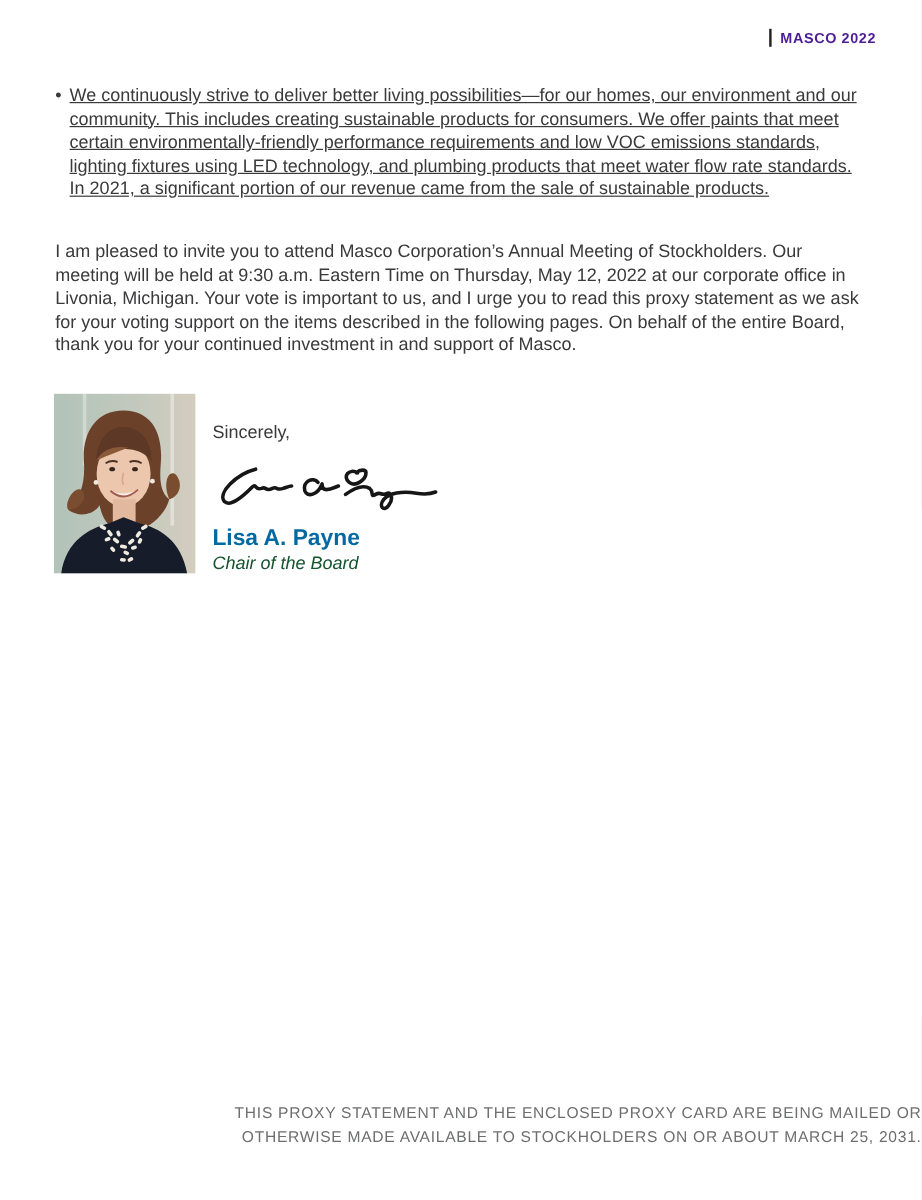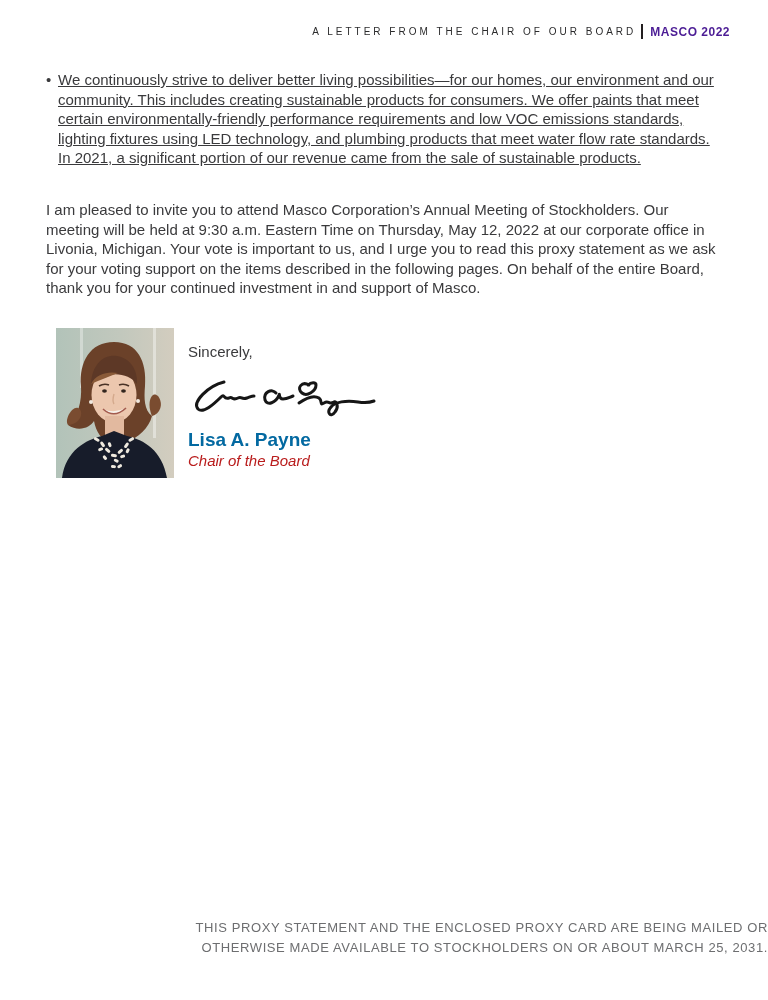--- a/index.html
+++ b/index.html
@@ -33,45 +33,44 @@
   }
 
   
   .body-copy { position:absolute; left:46px; width:678px; font-size:15px; line-height:19.6px; color:#3a3a3c; }
   .bullet-para { top:70px; display:flex; }
   .bullet-marker { width:12px; flex:0 0 12px; }
   .bullet-text { flex:1;text-decoration:underline; }
   .main-para { top:200px; }
 
   
-  .sig-row { position:absolute; left:56px; top:328px; display:flex; }
+  .sig-row { position:absolute; left:45px; top:328px; display:flex;align-items:flex-end; }
   .portrait { width:118px; height:150px; flex:0 0 118px; }
   .portrait svg { display:block; }
   .sig-col { margin-left:14px; padding-top:15px; }
   .closing { font-size:15px; color:#3a3a3c; }
   .sig-script { margin-top:12px; height:55px; }
   .sig-name { font-size:19px; font-weight:bold; color:#0369a1; margin-top:2px; }
-  .sig-title { font-size:15px; font-style:italic; color:#b91c1c; margin-top:1px; }
+  .sig-title { font-size:15px; font-style:italic; color:#14532d; margin-top:1px; }
 
   
   .ftr {
     position:absolute; left:0; right:0; top:918px;
     text-align:right;
     font-size:13px; line-height:20px;
     letter-spacing:0.6px;
     color:#6d6e70;
   }
 </style>
 </head>
 <body>
 
 <div class="page">
 
   <div class="hdr">
-    <span class="hdr-eyebrow">A LETTER FROM THE CHAIR OF OUR BOARD</span>
     <span class="hdr-divider"></span>
     <span class="hdr-brand">MASCO 2022</span>
   </div>
 
   <div class="body-copy bullet-para">
     <span class="bullet-marker">•</span>
     <span class="bullet-text">We continuously strive to deliver better living possibilities—for our homes, our environment and our community. This includes creating sustainable products for consumers. We offer paints that meet certain environmentally-friendly performance requirements and low VOC emissions standards, lighting fixtures using LED technology, and plumbing products that meet water flow rate standards. In 2021, a significant portion of our revenue came from the sale of sustainable products.</span>
   </div>
 
   <div class="body-copy main-para">I am pleased to invite you to attend Masco Corporation’s Annual Meeting of Stockholders. Our meeting will be held at 9:30 a.m. Eastern Time on Thursday, May 12, 2022 at our corporate office in Livonia, Michigan. Your vote is important to us, and I urge you to read this proxy statement as we ask for your voting support on the items described in the following pages. On behalf of the entire Board, thank you for your continued investment in and support of Masco.</div>

